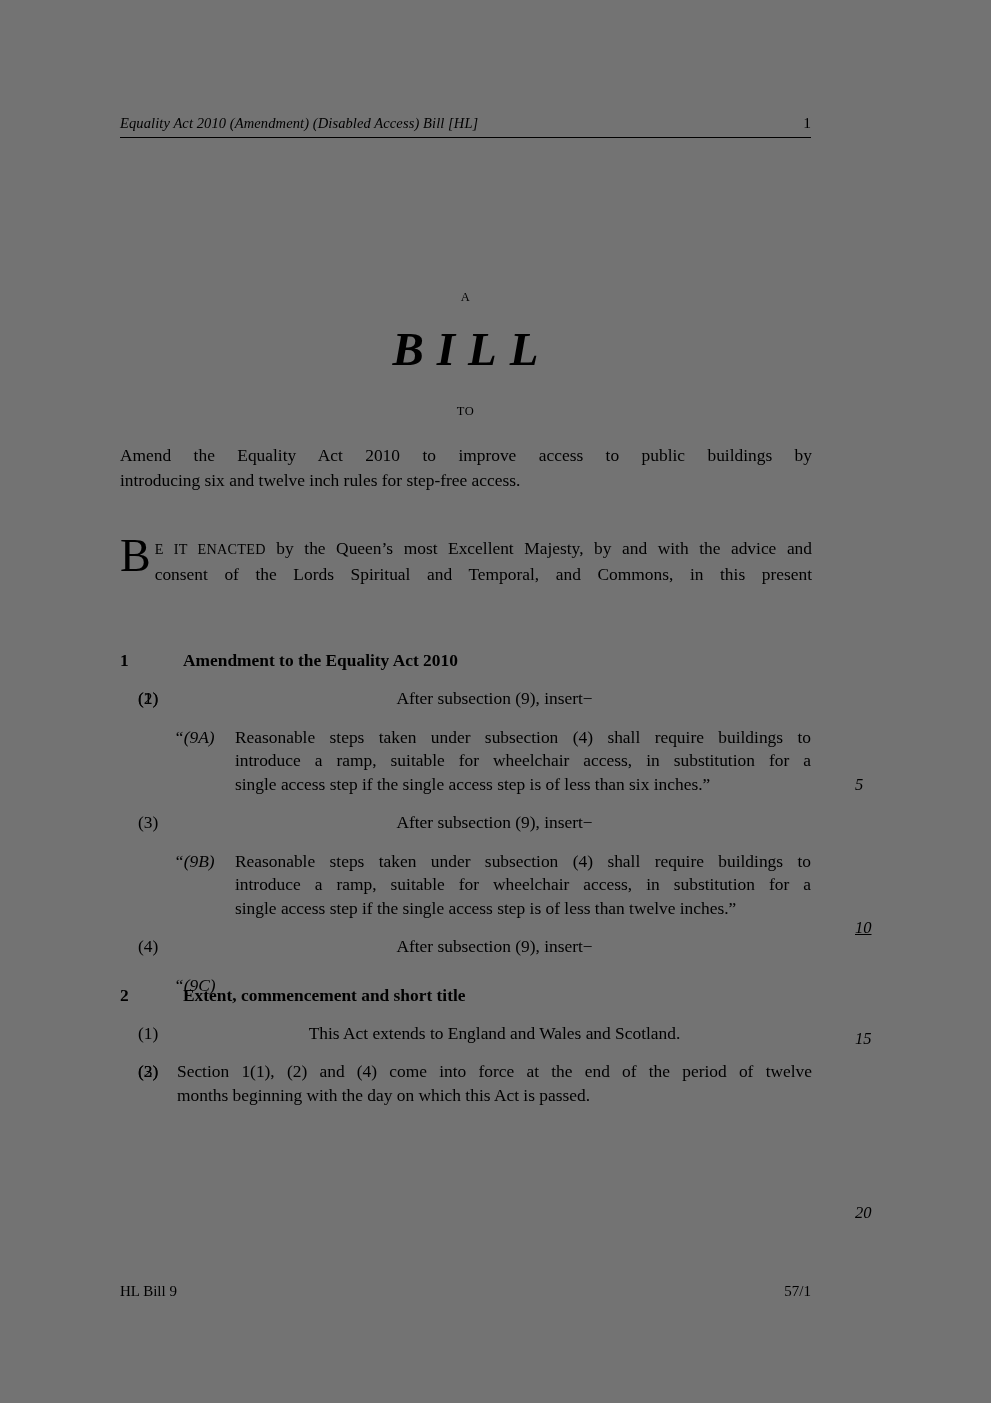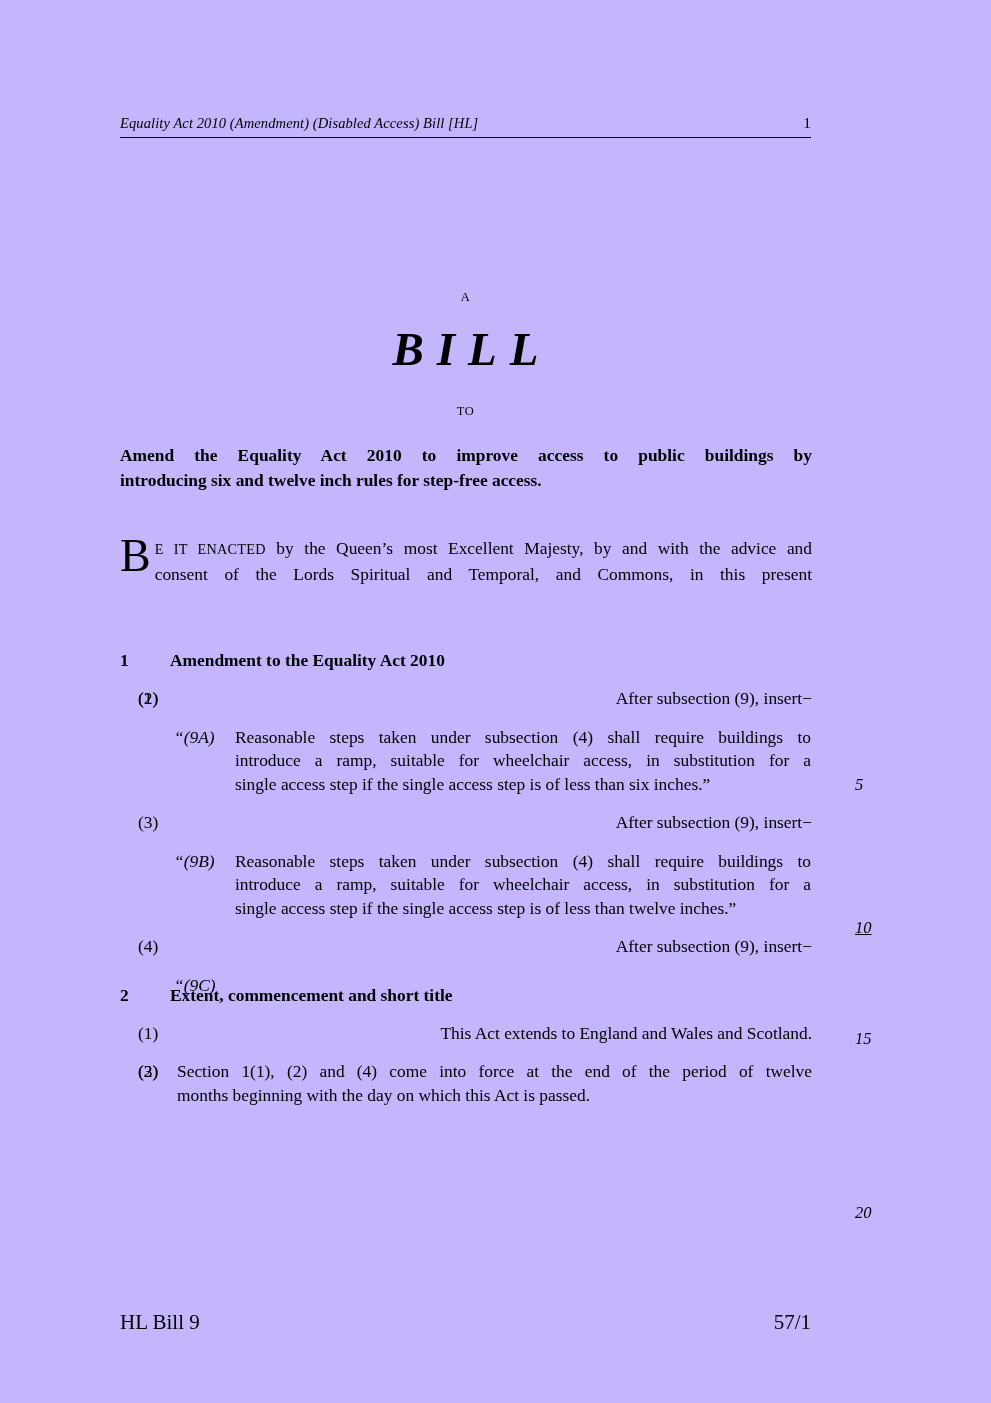--- a/index.html
+++ b/index.html
@@ -9,21 +9,21 @@
   }
   body {
     font-family: "Liberation Serif", "DejaVu Serif", serif;
     color: #000000;
   }
   .page {
     position: relative;
     width: 991px;
     height: 1403px;
     margin: 0 auto;
-    background: #c4b5fd;
+    background: #737373;
     overflow: hidden;
   }
 
   
   .header {
     position: absolute;
     left: 120px;
     top: 114px;
     width: 691px;
     display: flex;
@@ -75,21 +75,21 @@
   .long-title {
     position: absolute;
     left: 120px;
     top: 443px;
     width: 692px;
     font-size: 17.4px;
     line-height: 25px;
     text-align: justify;
     text-justify: inter-word;
   }
-  .long-title > span { display: block; font-weight: bold; }
+  .long-title > span { display: block; }
 
   
   .enacting {
     position: absolute;
     left: 120px;
     top: 536px;
     width: 692px;
     font-size: 17.4px;
     line-height: 25px;
     text-align: justify;
@@ -126,41 +126,41 @@
   .clause-heading {
     display: flex;
     font-weight: bold;
     font-size: 17.4px;
     margin-bottom: 16px;
   }
   .clause-num {
     width: 50px;
     flex: 0 0 50px;
   }
-  .clause-title { flex: 1; }
+  .clause-title { flex: 1; margin-left: 13px; }
 
   .subsec {
     position: relative;
     padding-left: 57px;
     margin-bottom: 15px;
     line-height: 23.5px;
   }
   .subsec-num {
     position: absolute;
     left: 18px;
     top: 0;
     width: 40px;
     text-align: left;
   }
   .subsec-text {
     display: block;
     width: 635px;
     text-align: justify;
   }
-  .subsec-text.nojust { text-align: right; }
+  .subsec-text.nojust { text-align: center; }
 
   .quoted {
     position: relative;
     padding-left: 115px;
     margin-bottom: 15px;
     line-height: 23.5px;
   }
   .quoted-num {
     position: absolute;
     left: 54px;
@@ -195,22 +195,21 @@
   }
 
   
   .footer {
     position: absolute;
     left: 120px;
     top: 1283px;
     width: 691px;
     display: flex;
     justify-content: space-between;
-    font-size: 21px;
-    margin-top: 27px;
+    font-size: 15px;
   }
 </style>
 </head>
 <body>
 
 <div class="page">
 
   <div class="header">
     <span class="header-title">Equality Act 2010 (Amendment) (Disabled Access) Bill [HL]</span>
     <span class="header-page">1</span>

